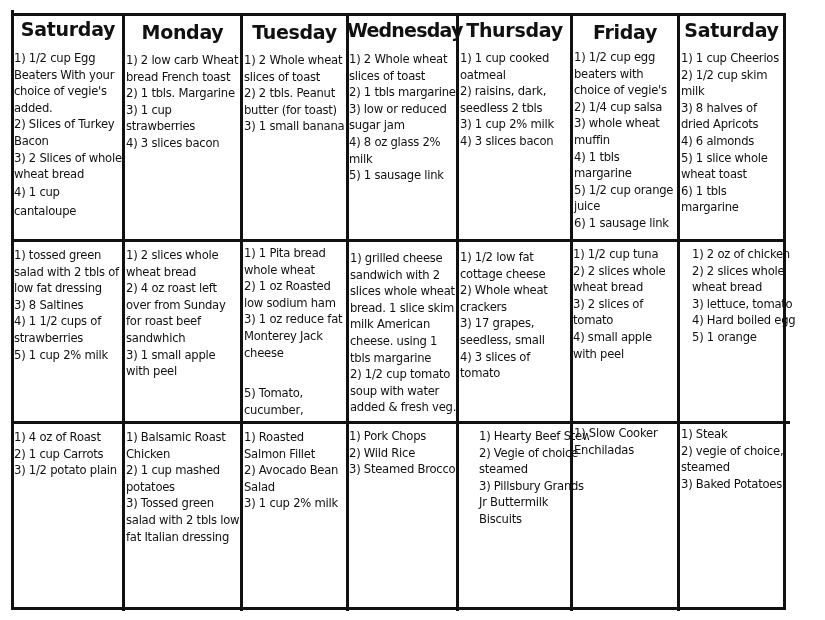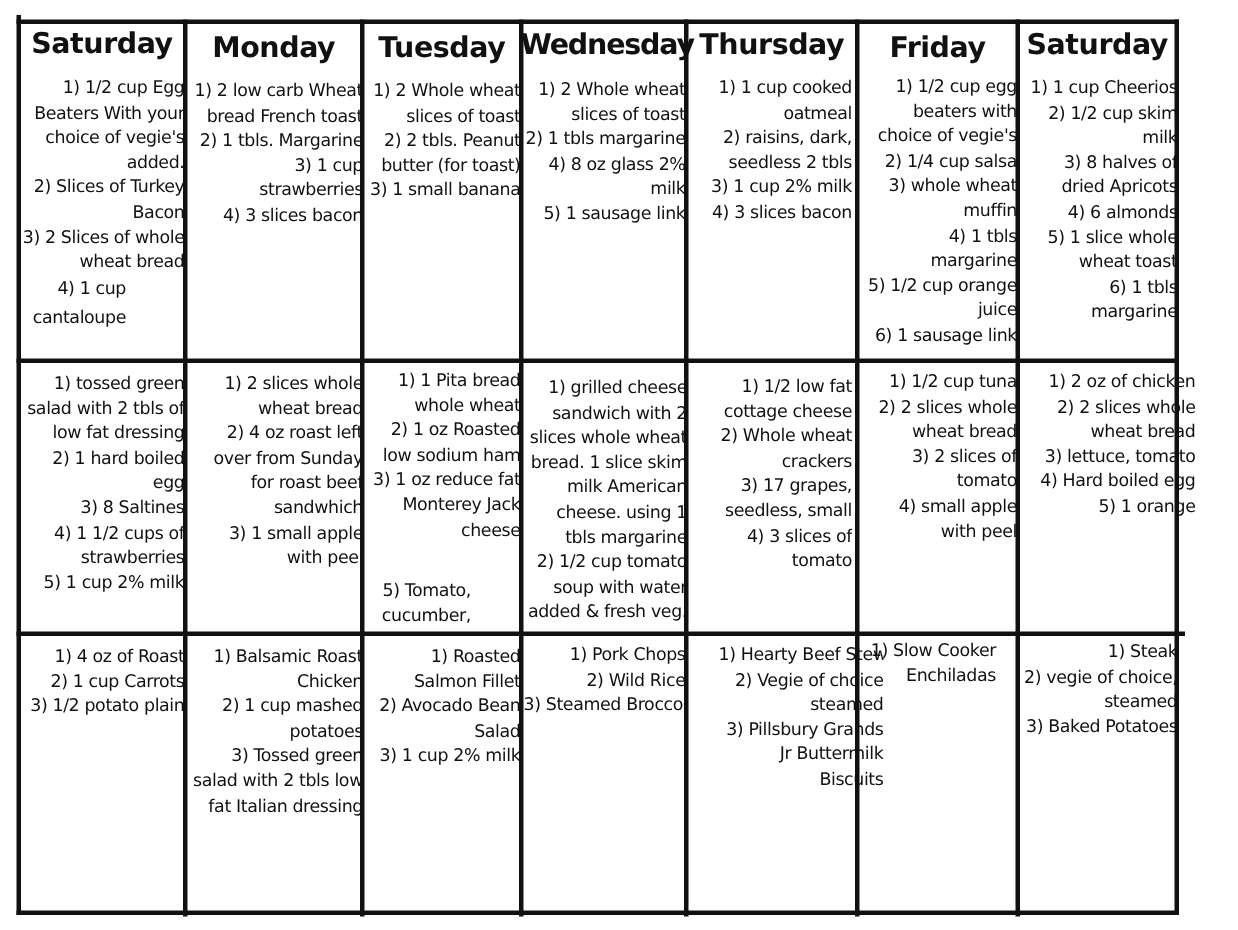--- a/index.html
+++ b/index.html
@@ -1,21 +1,21 @@
 <!DOCTYPE html>
 <html><head>
 <meta charset="utf-8">
 <style>
   html, body { margin:0; padding:0; background:#ffffff; }
   body { width:825px; height:620px; position:relative; overflow:hidden;
          font-family:"DejaVu Sans", "Liberation Sans", sans-serif; color:#111; }
   .grid { position:absolute; left:0; top:0; width:825px; height:620px; }
   .hline, .vline { position:absolute; background:#111; }
   .cell { position:absolute; overflow:hidden; font-size:11.6px; line-height:16.6px;
-          letter-spacing:-0.25px; padding:0 0 0 2px; box-sizing:border-box;text-align:right; }
+          letter-spacing:-0.25px; padding:0 0 0 2px; box-sizing:border-box; }
   .cell div { white-space:normal; }
   .hdr { position:absolute; font-family:"DejaVu Sans", sans-serif; font-weight:bold;
          font-size:19px; text-align:center; letter-spacing:-0.3px; }
 </style>
 </head>
 <body>
 
 <div class="grid">
 
   <div class="hline" style="left:11px;top:13px;width:775px;height:3px;"></div>
@@ -54,20 +54,21 @@
   <div>4) 3 slices bacon</div>
 </div>
 <div class="cell" style="left:242px;top:52px;width:105px;height:186px;">
   <div>1) 2 Whole wheat slices of toast</div>
   <div>2) 2 tbls. Peanut butter (for toast)</div>
   <div>3) 1 small banana</div>
 </div>
 <div class="cell" style="left:347px;top:51px;width:110px;height:187px;">
   <div>1) 2 Whole wheat slices of toast</div>
   <div>2) 1 tbls margarine</div>
+  <div>3) low or reduced sugar jam</div>
   <div>4) 8 oz glass 2% milk</div>
   <div>5) 1 sausage link</div>
 </div>
 <div class="cell" style="left:458px;top:50px;width:110px;height:188px;">
   <div>1) 1 cup cooked oatmeal</div>
   <div>2) raisins, dark, seedless 2 tbls</div>
   <div>3) 1 cup 2% milk</div>
   <div>4) 3 slices bacon</div>
 </div>
 <div class="cell" style="left:572px;top:49px;width:106px;height:189px;">
@@ -82,21 +83,20 @@
   <div>1) 1 cup Cheerios</div>
   <div>2) 1/2 cup skim milk</div>
   <div>3) 8 halves of dried Apricots</div>
   <div>4) 6 almonds</div>
   <div>5) 1 slice whole wheat toast</div>
   <div>6) 1 tbls margarine</div>
 </div>
 
 <div class="cell" style="left:12px;top:247px;width:111px;height:173px;">
   <div>1) tossed green salad with 2 tbls of low fat dressing</div>
-  <div>2) 1 hard boiled egg</div>
   <div>3) 8 Saltines</div>
   <div>4) 1 1/2 cups of strawberries</div>
   <div>5) 1 cup 2% milk</div>
 </div>
 <div class="cell" style="left:124px;top:247px;width:118px;height:173px;">
   <div>1) 2 slices whole wheat bread</div>
   <div>2) 4 oz roast left over from Sunday for roast beef sandwhich</div>
   <div>3) 1 small apple with peel</div>
 </div>
 <div class="cell" style="left:242px;top:245px;width:105px;height:175px;">

